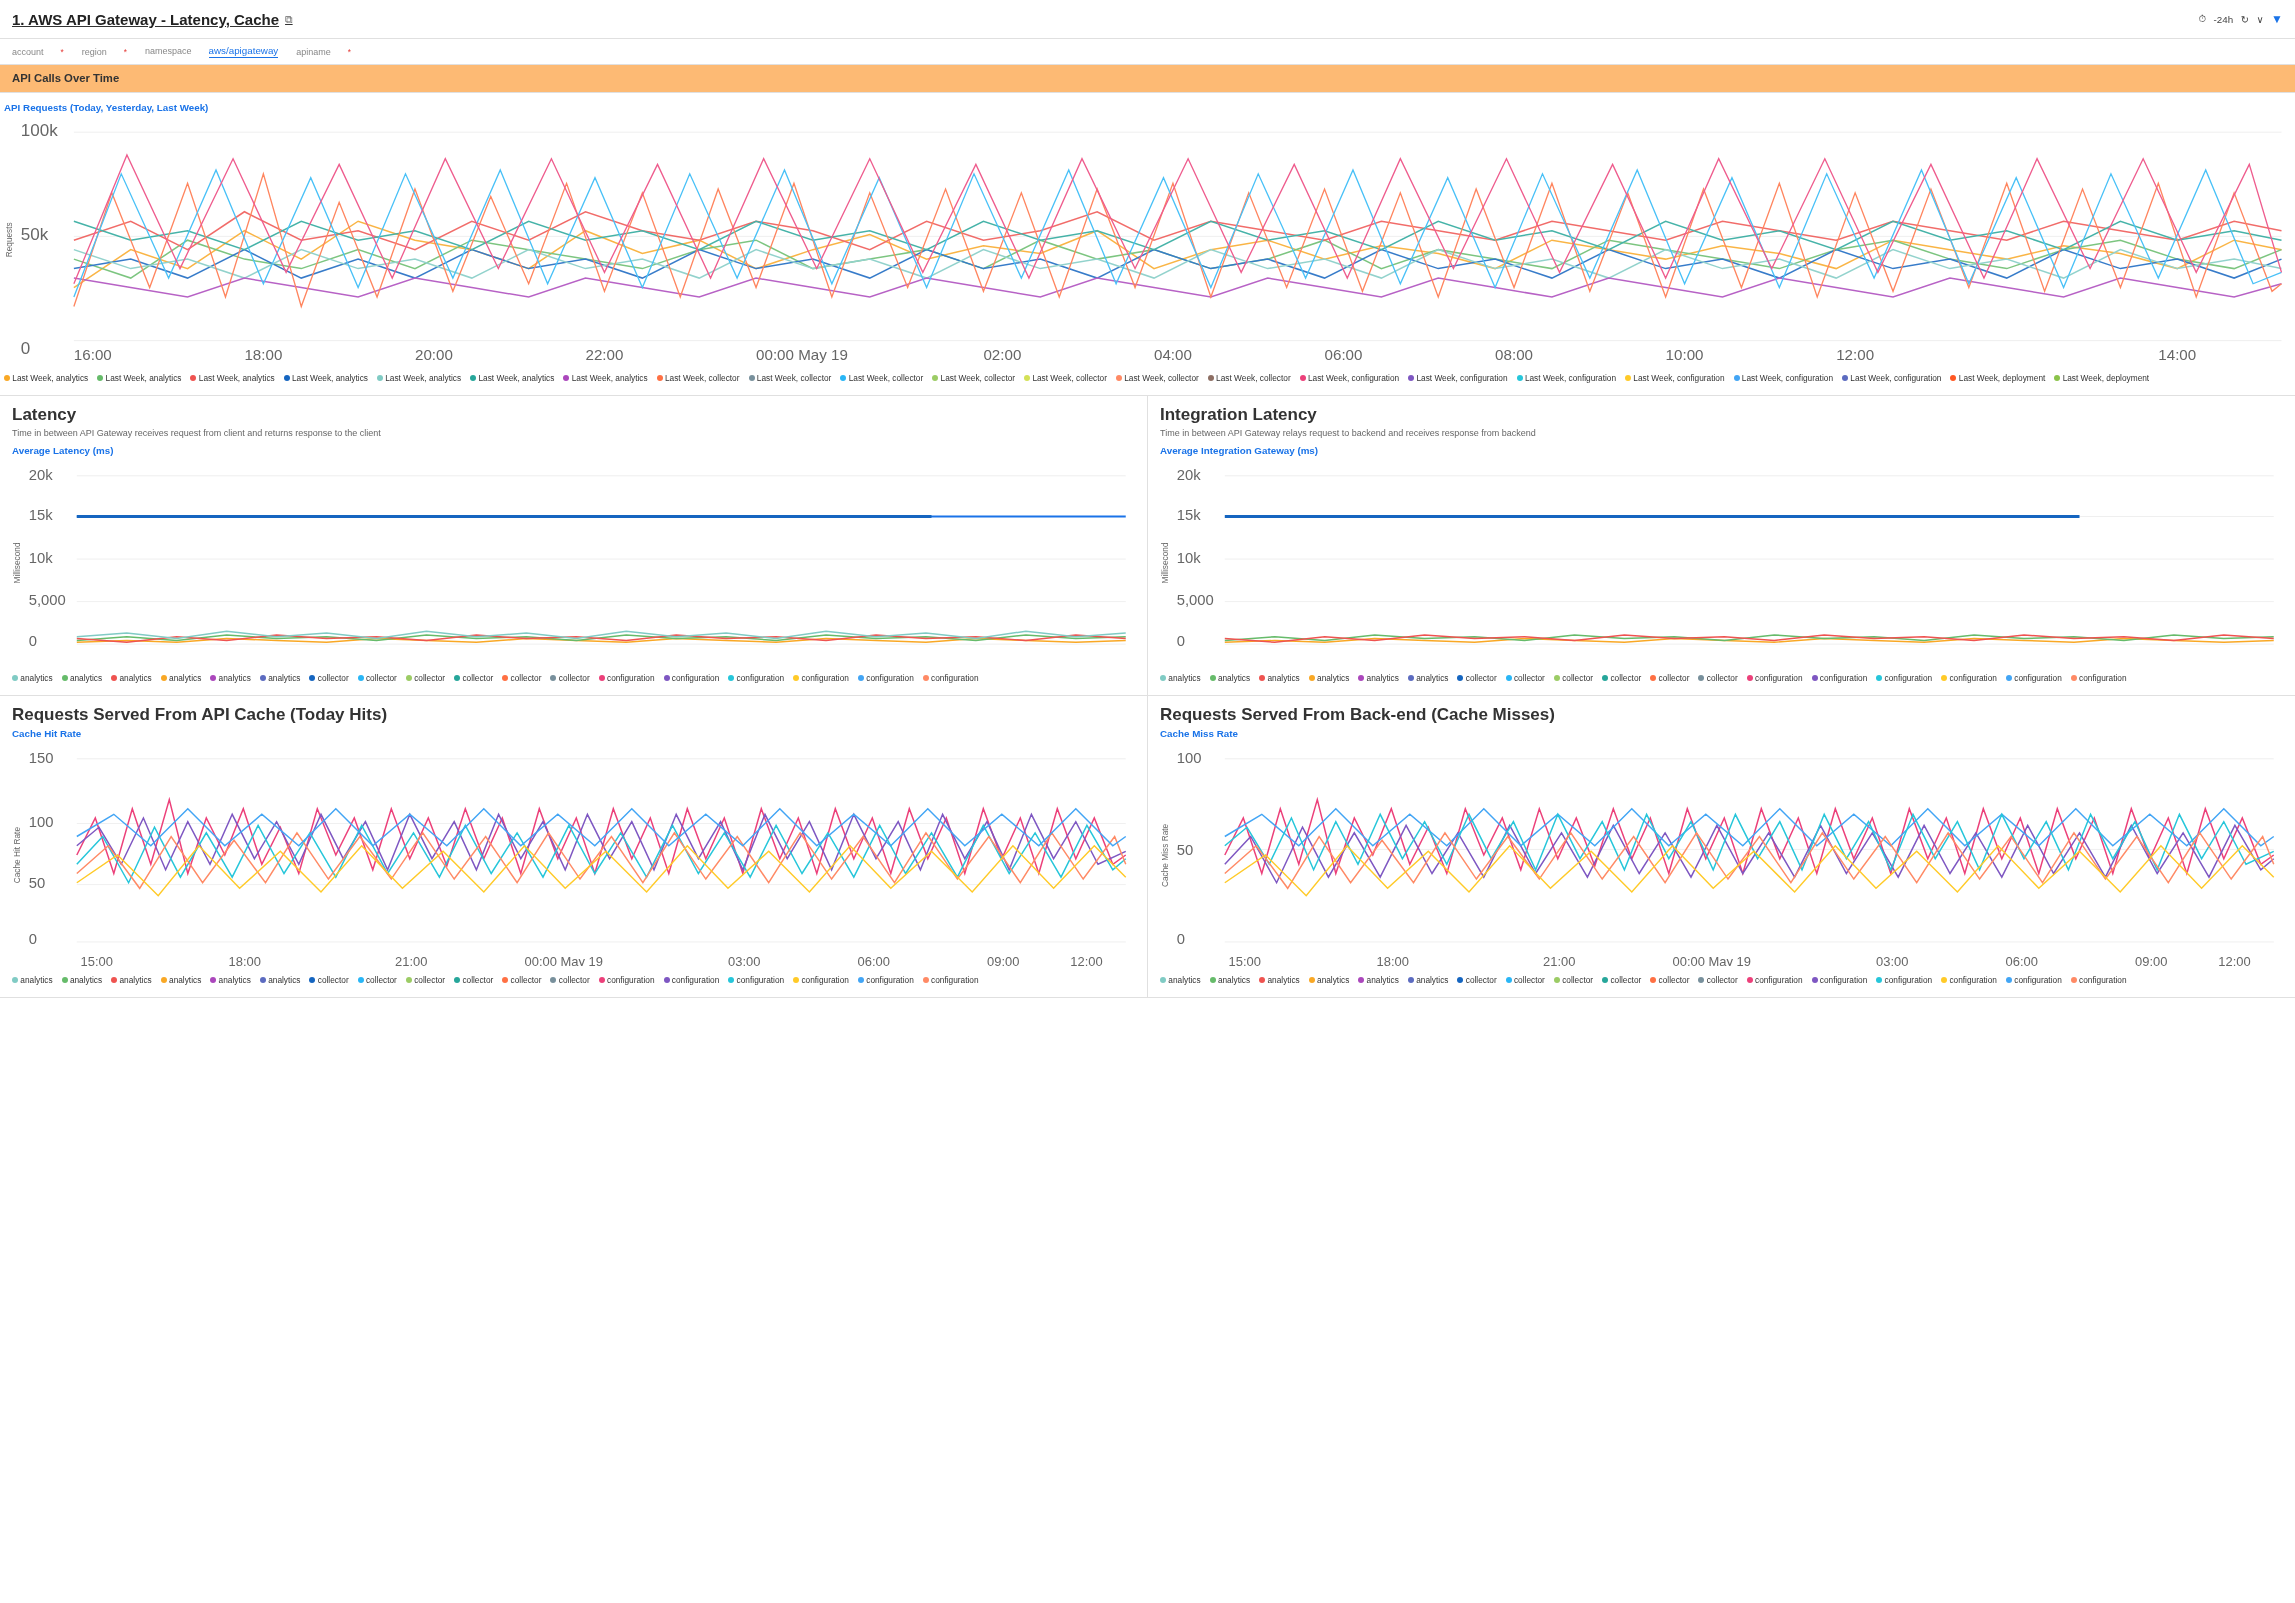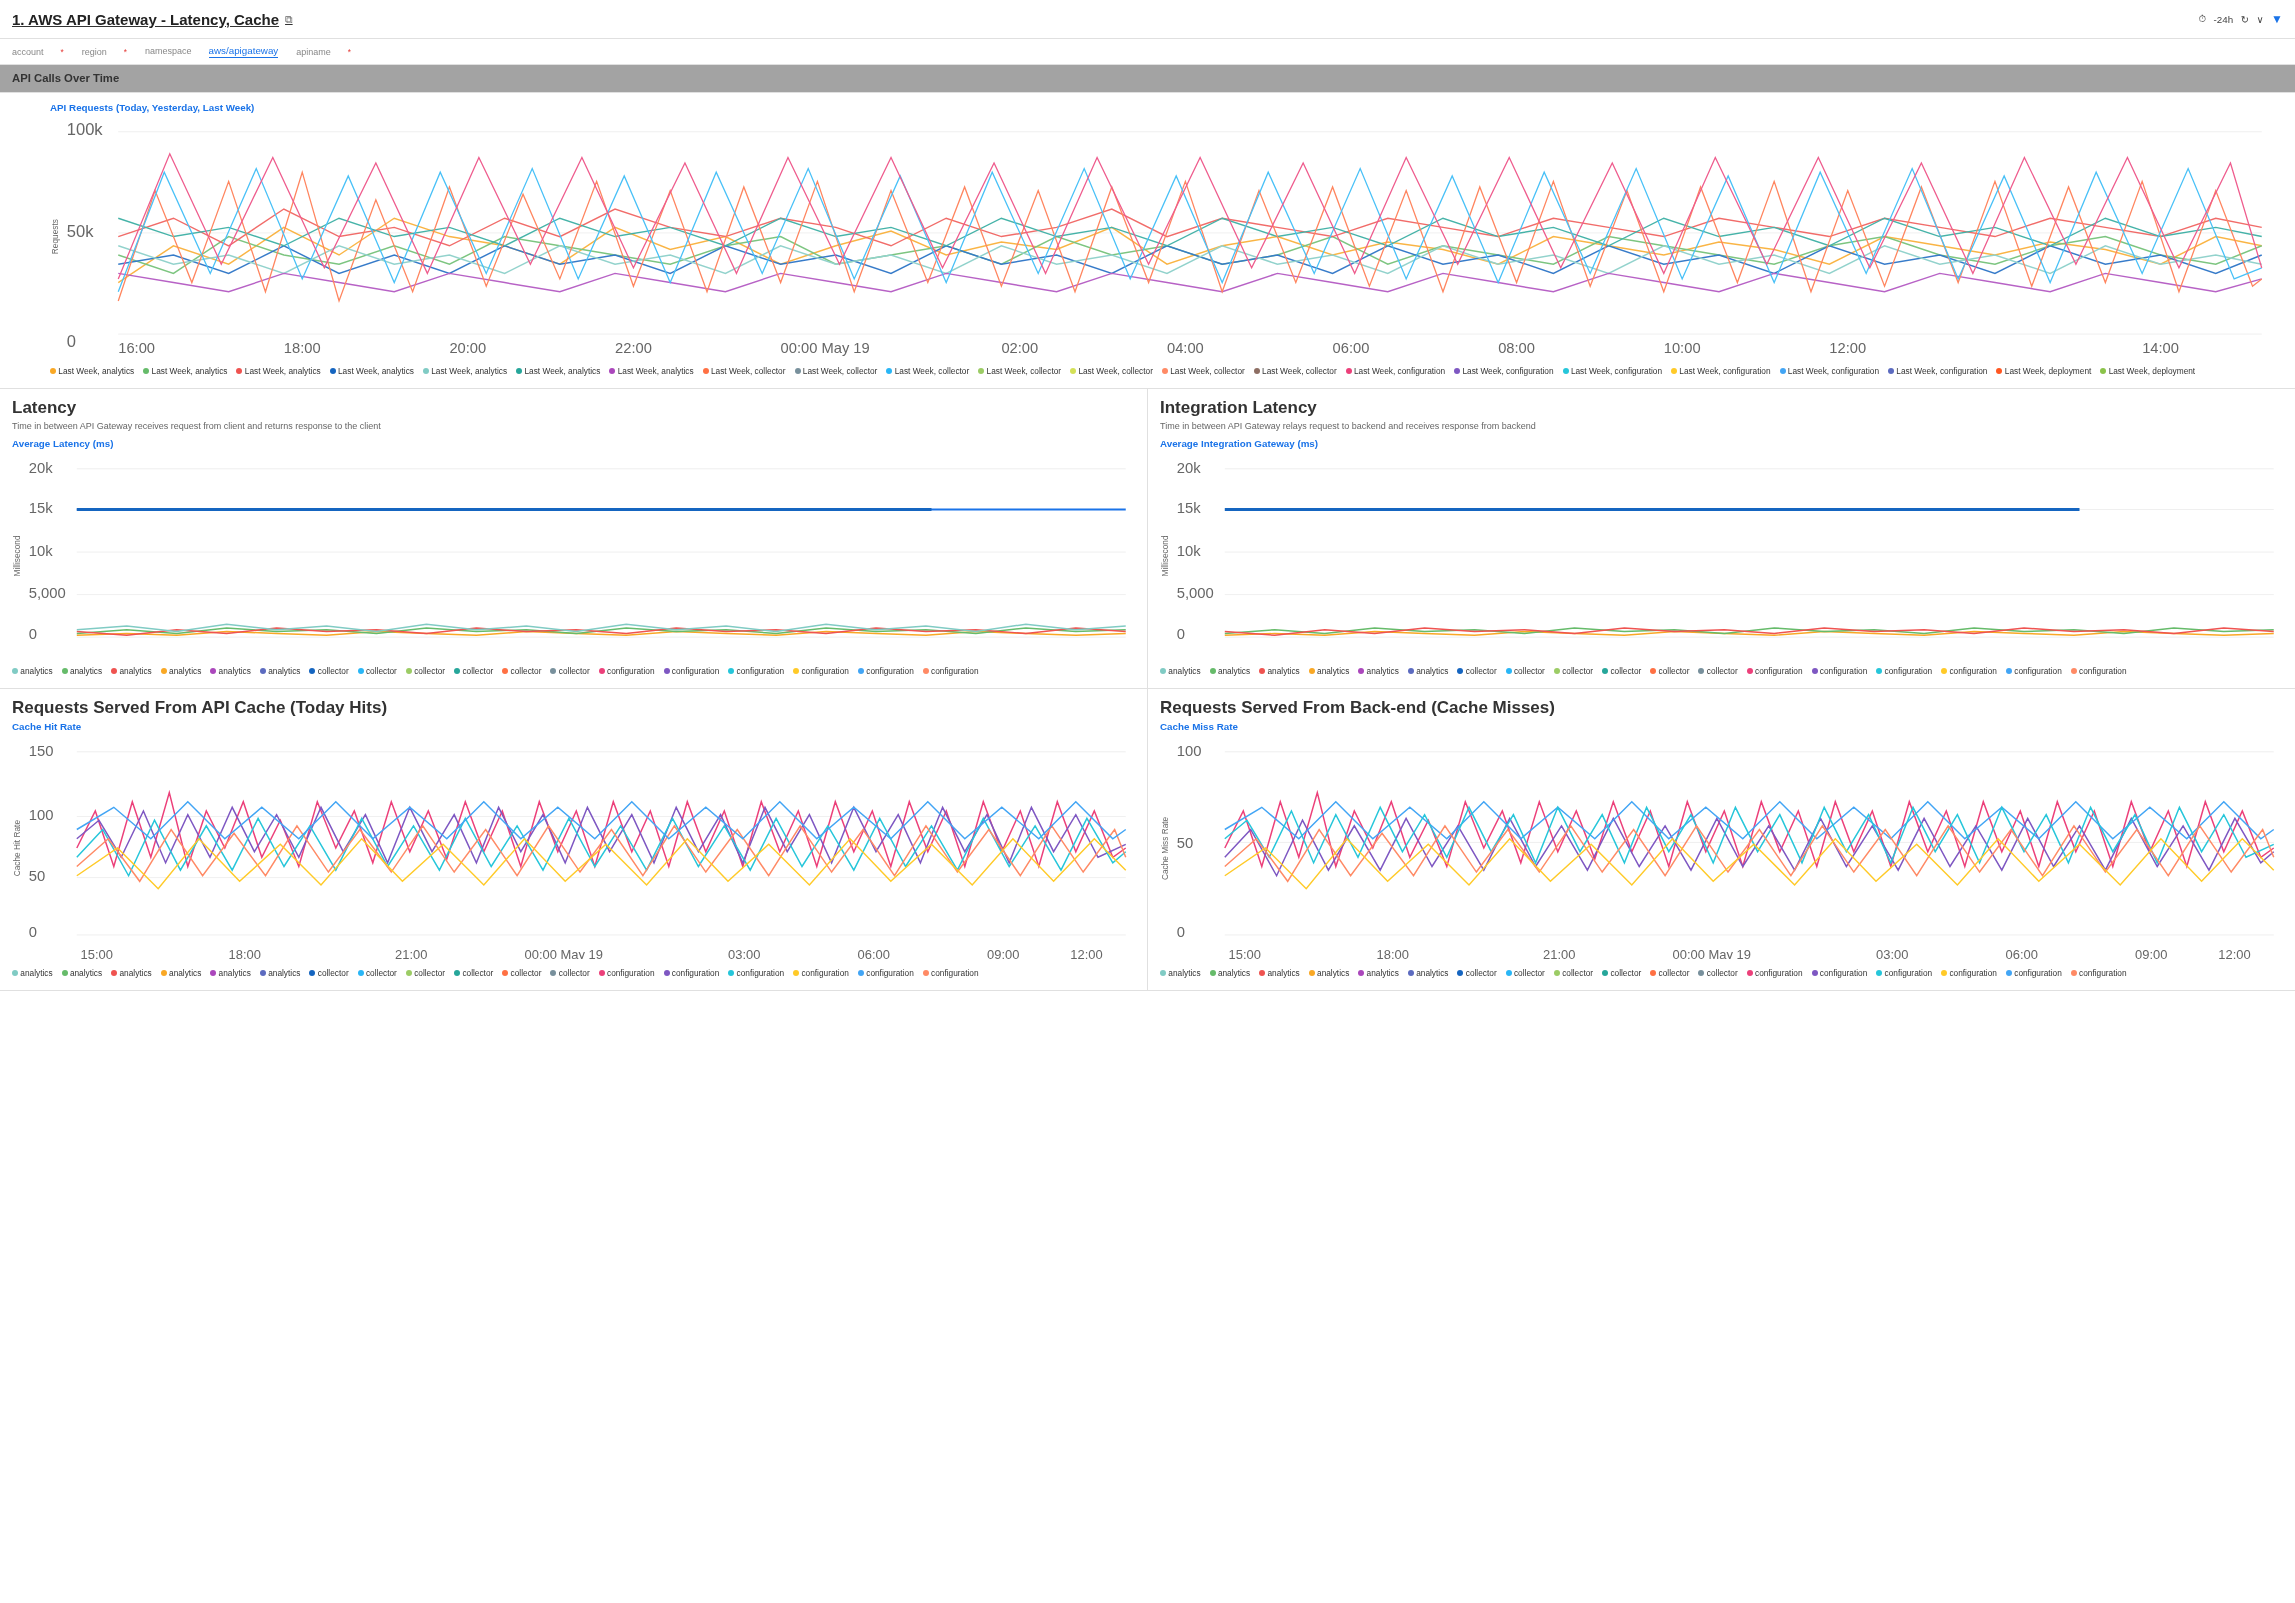--- a/index.html
+++ b/index.html
@@ -13,23 +13,23 @@
     .header-right span { cursor: pointer; }
 
     .filters-bar { display: flex; align-items: center; gap: 18px; padding: 6px 12px; border-bottom: 0.8px solid #e0e0e0; }
     .filter-item { display: flex; align-items: baseline; gap: 17px; }
     .filter-label { color: #888; font-size: 9px; }
     .filter-value { color: #1a73e8; font-size: 9.8px; border-bottom: 0.8px solid #1a73e8; padding-bottom: 0.8px; cursor: pointer; }
     .filter-asterisk { color: #e53935; font-size: 8.3px; }
 
     
     .section { border-bottom: 0.8px solid #e0e0e0; }
-    .section-header { background: #a3a3a3; padding: 7.5px 12px; font-size: 11.3px; font-weight: 600; color: #333; border-bottom: 0.8px solid #e0e0e0; }
-
-    .section-body { padding: 9px 24px; margin-left: 26px; }
+    .section-header { background: #fdba74; padding: 7.5px 12px; font-size: 11.3px; font-weight: 600; color: #333; border-bottom: 0.8px solid #e0e0e0; }
+
+    .section-body { padding: 9px 4px; }
     .col-half { flex: 1; padding: 9px 12px; border-right: 0.8px solid #e0e0e0; }
     .col-half:last-child { border-right: none; }
     .col-header { font-size: 17px; font-weight: 600; color: #333; margin-bottom: 3px; }
     .col-desc { font-size: 9px; color: #666; margin-bottom: 7.5px; }
     .chart-title { font-size: 9.8px; font-weight: 600; color: #1a73e8; margin-bottom: 4.5px; }
 
     
     .legend { display: flex; flex-wrap: wrap; gap: 4.5px 9px; margin-top: 6px; font-size: 8.3px; padding: 3px 0; }
     .legend-item { display: flex; align-items: center; gap: 2.3px; white-space: nowrap; }
     .legend-dot { width: 6px; height: 6px; border-radius: 50%; flex-shrink: 0; }

